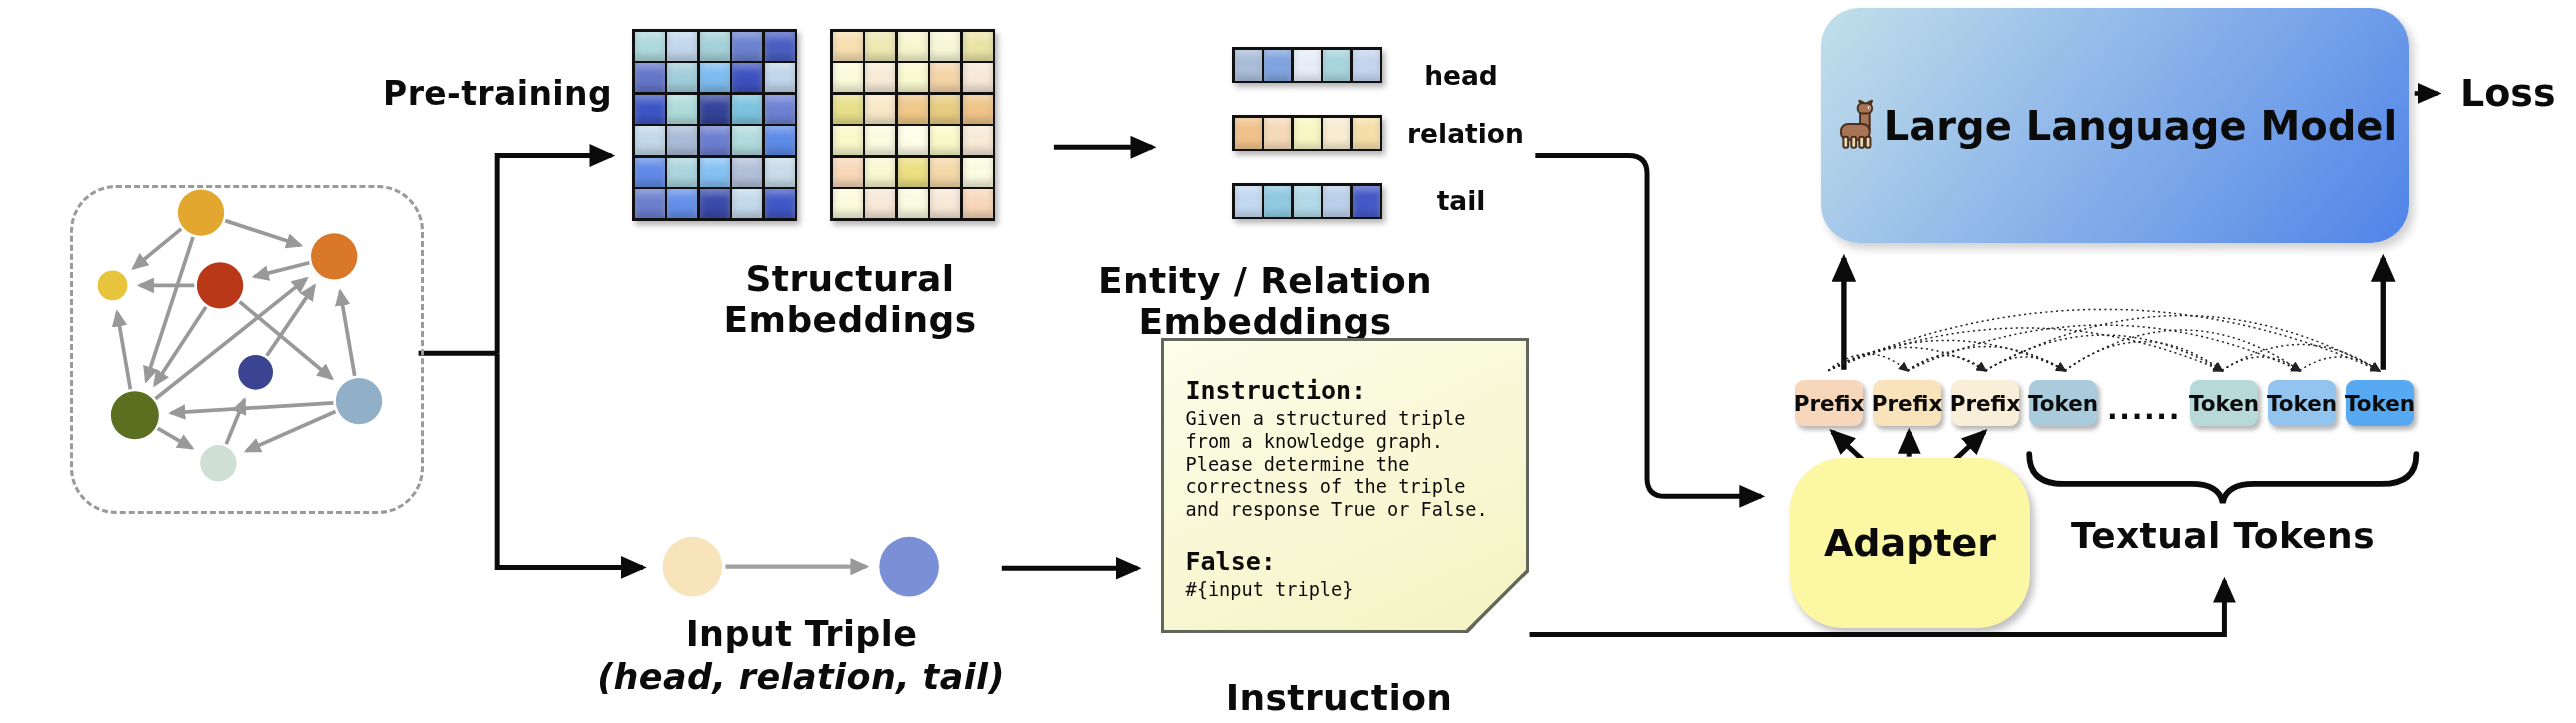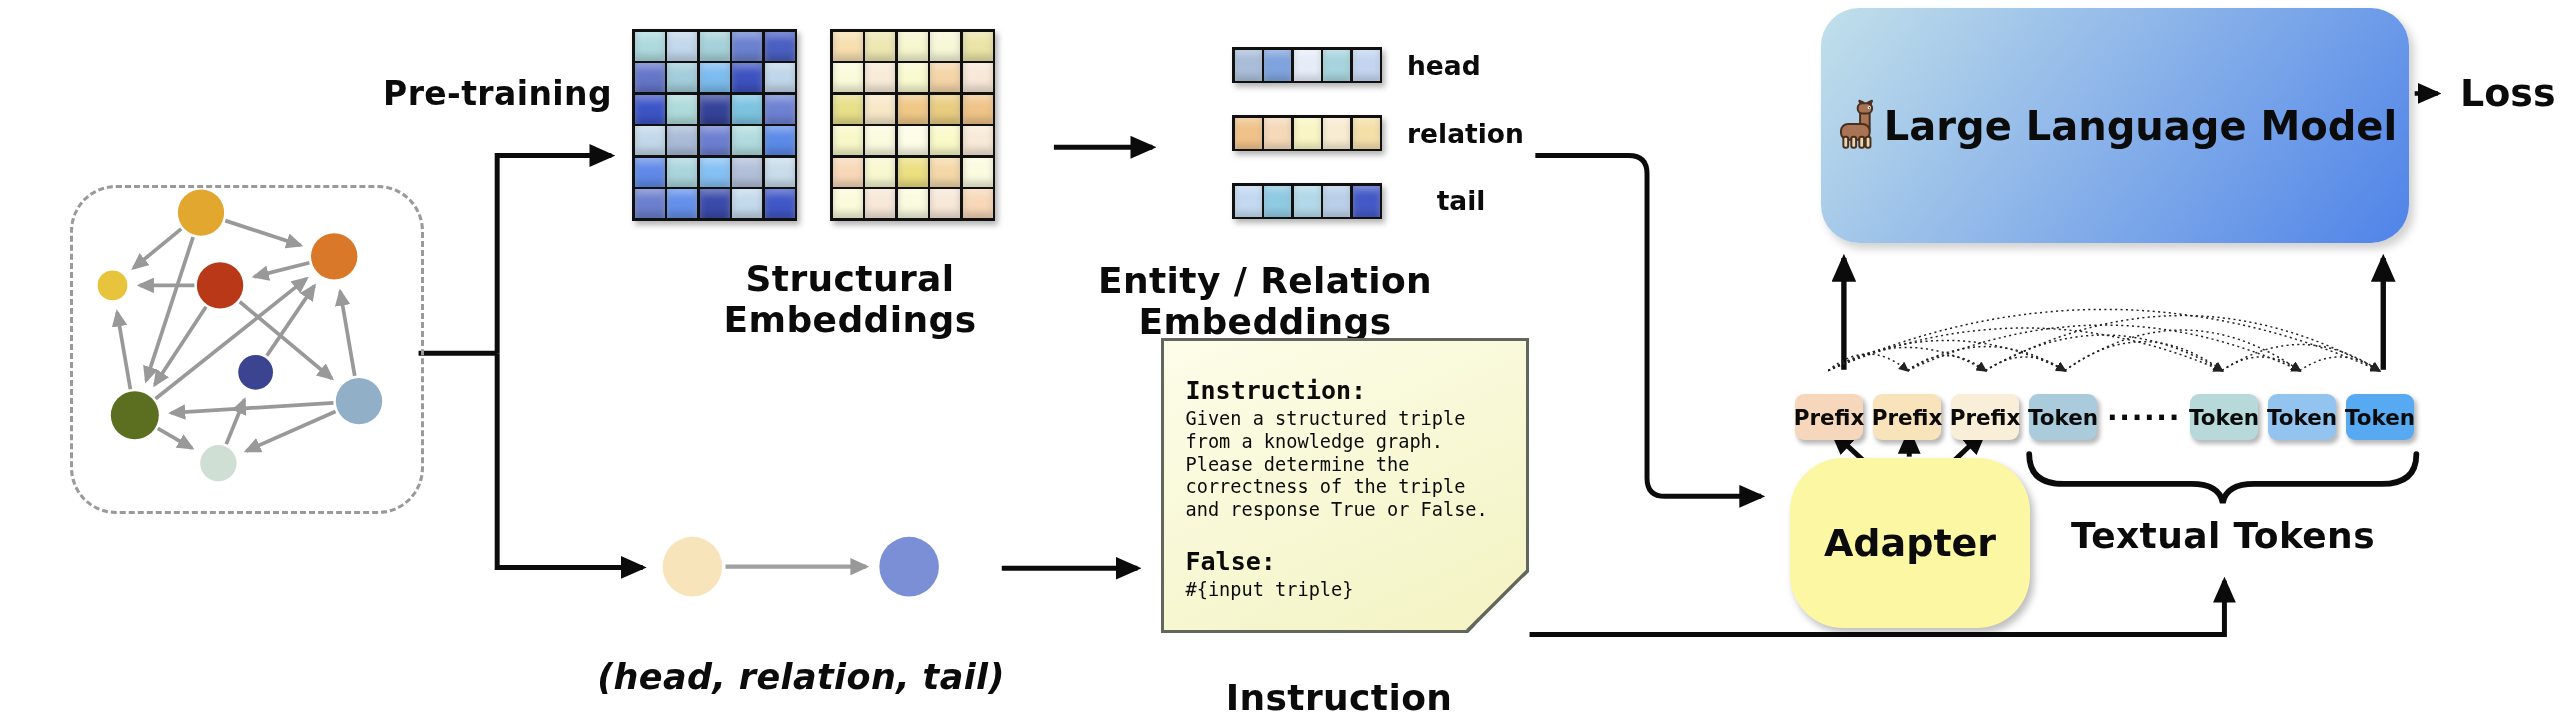--- a/index.html
+++ b/index.html
@@ -24,21 +24,21 @@
     left:1161px;top:338px;width:368px;height:295px;border:3.3px solid #63665c;box-sizing:border-box;
     clip-path:polygon(0 0,100% 0,100% calc(100% - 61px),calc(100% - 61px) 100%,0 100%);
     filter:drop-shadow(4.1px 5px 5px rgba(0,0,0,0.35));
     font-family:"DejaVu Sans Mono","Liberation Mono",monospace;
   }
   #note .head{font-weight:700;font-size:25px;margin:0 0 3.3px 0;}
   #note .body{font-size:18.6px;line-height:1.22;margin:0;}
   #note-inner{padding:35px 21.5px 0 21.5px;}
   #note .gap{height:25px;}
   
-  #token-row{left:1795px;top:394px;width:619px;height:46px;display:flex;justify-content:space-between;align-items:flex-start;}
+  #token-row{left:1795px;top:380px;width:619px;height:46px;display:flex;justify-content:space-between;align-items:flex-end;}
   .token-box{width:68px;height:46px;border-radius:9px;display:flex;align-items:center;justify-content:center;
     font-weight:700;font-size:21.5px;box-shadow:2.5px 3.3px 4.1px rgba(0,0,0,0.28);}
   .token-dots{width:73px;text-align:center;font-weight:700;font-size:28px;letter-spacing:1.7px;}
   
   #adapter{left:1790px;top:458px;width:240px;height:170px;border-radius:53px;
     display:flex;align-items:center;justify-content:center;font-weight:700;font-size:38px;
     box-shadow:3.3px 5px 7.4px rgba(0,0,0,0.25);}
   
   #llm-box{left:1821px;top:8.3px;width:588px;height:235px;border-radius:38px;
     display:flex;align-items:center;justify-content:center;
@@ -221,25 +221,26 @@
       <div class="vcell" style="background: rgb(248, 236, 210);"></div>
       <div class="vcell" style="background: rgb(245, 223, 169);"></div>
     </div>
   <div class="abs vector" id="vec-tail" style="left:1232px;top:183px;">
       <div class="vcell" style="background: rgb(195, 217, 241);"></div>
       <div class="vcell" style="background: rgb(143, 201, 226);"></div>
       <div class="vcell" style="background: rgb(178, 217, 233);"></div>
       <div class="vcell" style="background: rgb(186, 207, 233);"></div>
       <div class="vcell" style="background: rgb(68, 89, 197);"></div>
     </div>
-  <div class="abs vec-lbl" style="left:1407px;top:50px;width:108px;">head</div>
+  <div class="abs vec-lbl" style="left:1407px;top:60px;width:108px;text-align:center;">head</div>
   <div class="abs vec-lbl" style="left:1407px;top:118px;width:108px;text-align:center;">relation</div>
   <div class="abs vec-lbl" style="left:1407px;top:185px;width:108px;text-align:center;">tail</div>
   <div class="abs lbl" style="left:1058px;top:260px;width:414px;font-size:36px;">Entity / Relation Embeddings</div>
 
+  <div class="abs lbl" style="left:636px;top:614px;width:331px;font-size:35px;">Input Triple</div>
   <div class="abs lbl" style="left:594px;top:657px;width:414px;font-size:35px;font-style:italic;">(head, relation, tail)</div>
 
   <div class="abs" id="note" style="background: linear-gradient(155deg, rgb(253, 253, 234), rgb(243, 243, 194)); border-color: rgb(99, 102, 92);">
     <div id="note-inner">
       <p class="head">Instruction:</p>
       <p class="body">Given a structured triple from a knowledge graph. Please determine the correctness of the triple and response True or False.</p>
       <div class="gap"></div>
       <p class="head">False:</p>
       <p class="body">#{input triple}</p>
     </div>

